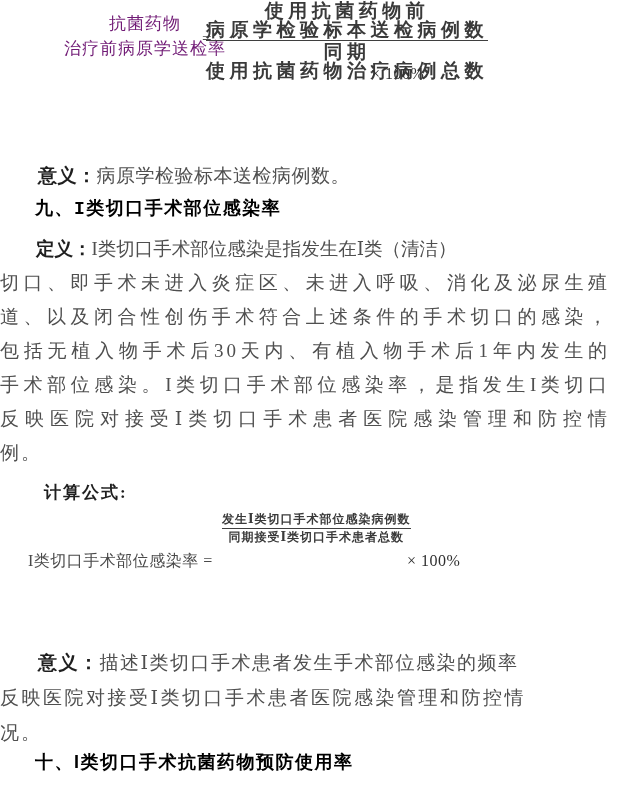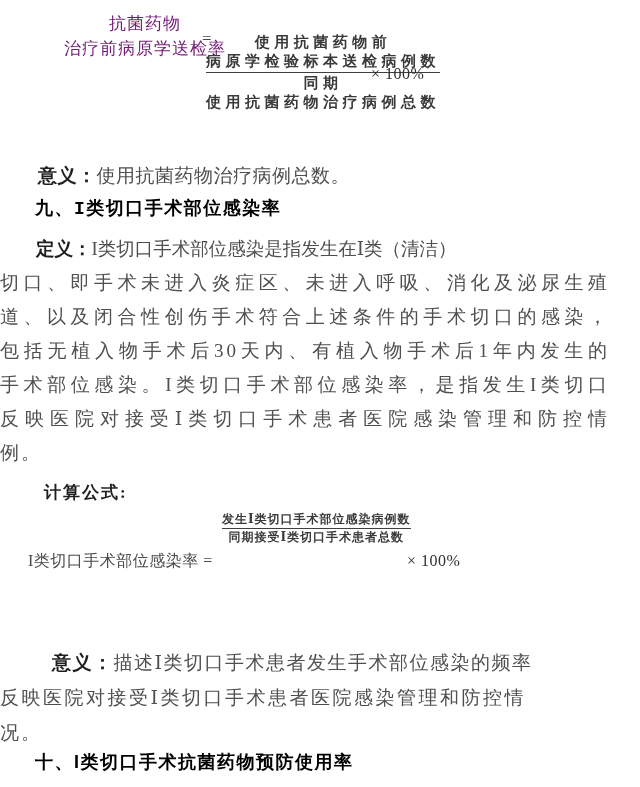--- a/index.html
+++ b/index.html
@@ -14,21 +14,21 @@
   .abs { position: absolute; }
 
   
   .frac {
     display: inline-flex;
     flex-direction: column;
     align-items: center;
     font-weight: bold;
     color: #3a3a3a;
   }
-  .frac1 { left: 206px; top: 1px; font-size: 15px; line-height: 19px; letter-spacing: 4.5px; margin-top: 32px; }
+  .frac1 { left: 206px; top: 1px; font-size: 19px; line-height: 19px; letter-spacing: 4.5px; }
   .frac2 { left: 222px; top: 512px; font-size: 12px; line-height: 15px; letter-spacing: 1px; }
   .fracbar { width: 100%; border-top: 1.4px solid #3f3f3f; margin: 1px 0; height: 0; }
 
   .f1-lhs {
     left: 36px; top: 11px; width: 162px;
     text-align: center;
     font-size: 17px; line-height: 25px; letter-spacing: 1px;
     color: #701a75;
     margin-left: 28px;
   }
@@ -49,21 +49,21 @@
   }
   .just { text-align: justify; text-align-last: justify; white-space: normal; width: 610px; }
   .blabel { font-weight: bold; color: #1f1f1f; }
 
   .meaning1 { top: 162px; padding-left: 38px; line-height: 28px; height: 28px; letter-spacing: 0.5px; font-size: 19px; }
   .def { top: 232px; }
   .def-l1 { padding-left: 36px; letter-spacing: 0; font-size: 18.5px; }
   .def-last { letter-spacing: 2px; }
   .meaning2 { top: 645px; }
   .m2 { line-height: 35px; height: 35px; }
-  .m2-l1 { padding-left: 52px; letter-spacing: 1.5px; }
+  .m2-l1 { padding-left: 38px; letter-spacing: 1.5px; }
   .m2-l2 { letter-spacing: 2.5px; }
   .m2-l3 { letter-spacing: 2px; }
 
   
   .heading {
     font-family: "Liberation Sans", "DejaVu Sans", sans-serif;
     font-weight: bold;
     font-size: 18px;
     letter-spacing: 1.5px;
     color: #000000;
@@ -90,21 +90,21 @@
   <div class="abs frac frac1">
     <div>使用抗菌药物前</div>
     <div>病原学检验标本送检病例数</div>
     <div class="fracbar"></div>
     <div>同期</div>
     <div>使用抗菌药物治疗病例总数</div>
   </div>
   <div class="abs mult mult1">× 100%</div>
 
   <div class="abs para meaning1">
-    <span class="blabel">意义：</span><span>使用抗菌药物治疗病例总数。</span>
+    <span class="blabel">意义：</span><span>病原学检验标本送检病例数。</span>
   </div>
 
   <div class="abs heading h9">九、I类切口手术部位感染率</div>
 
   <div class="abs para def">
     <div class="ln def-l1"><span class="blabel">定义：</span><span>I类切口手术部位感染是指发生在Ⅰ类（清洁）</span></div>
     <div class="ln just">切口、即手术未进入炎症区、未进入呼吸、消化及泌尿生殖</div>
     <div class="ln just">道、以及闭合性创伤手术符合上述条件的手术切口的感染，</div>
     <div class="ln just">包括无植入物手术后30天内、有植入物手术后1年内发生的</div>
     <div class="ln just">手术部位感染。I类切口手术部位感染率，是指发生I类切口</div>

